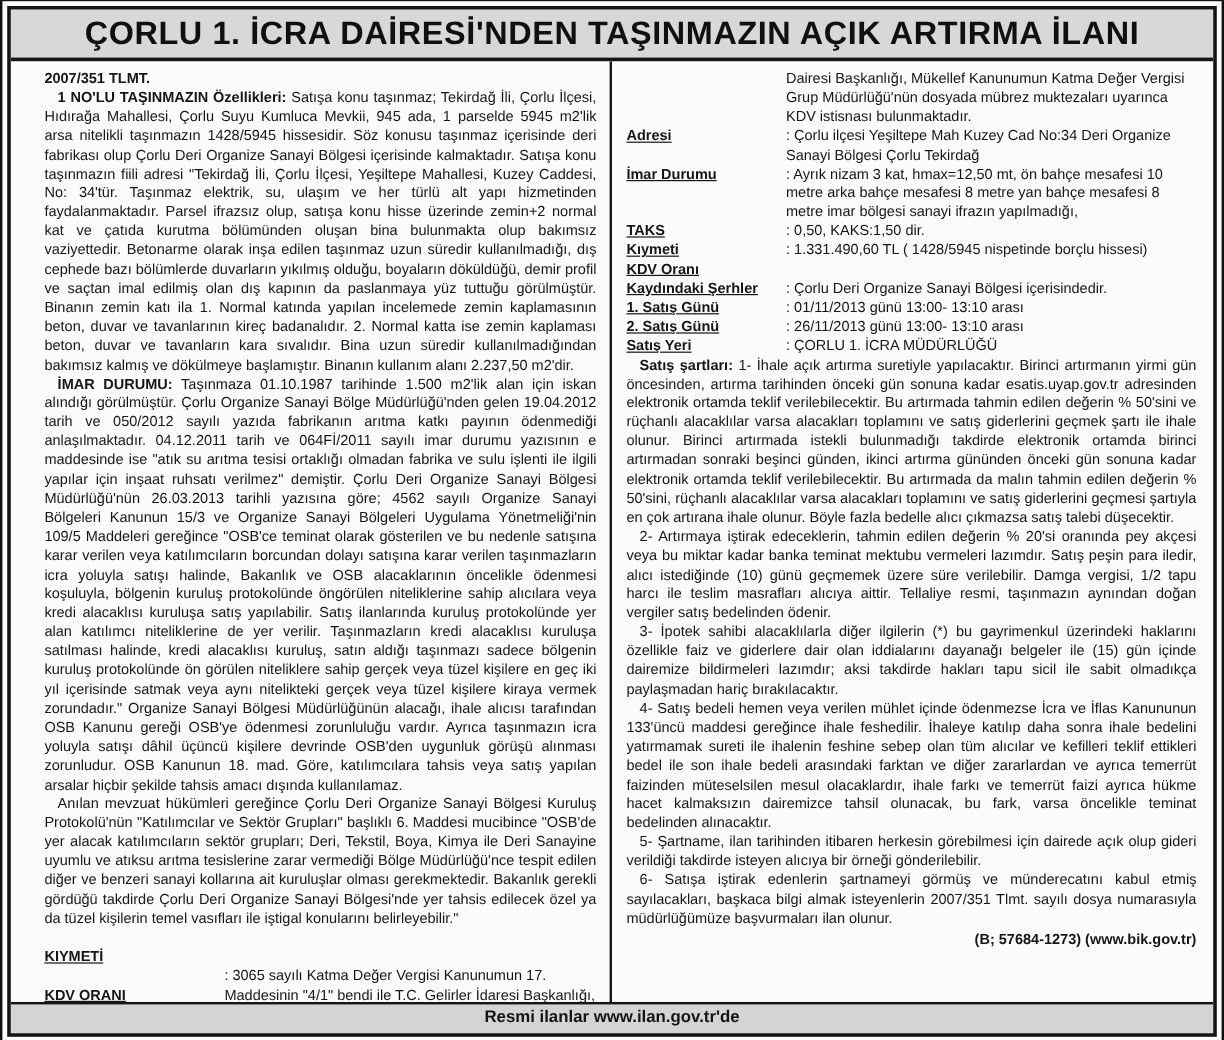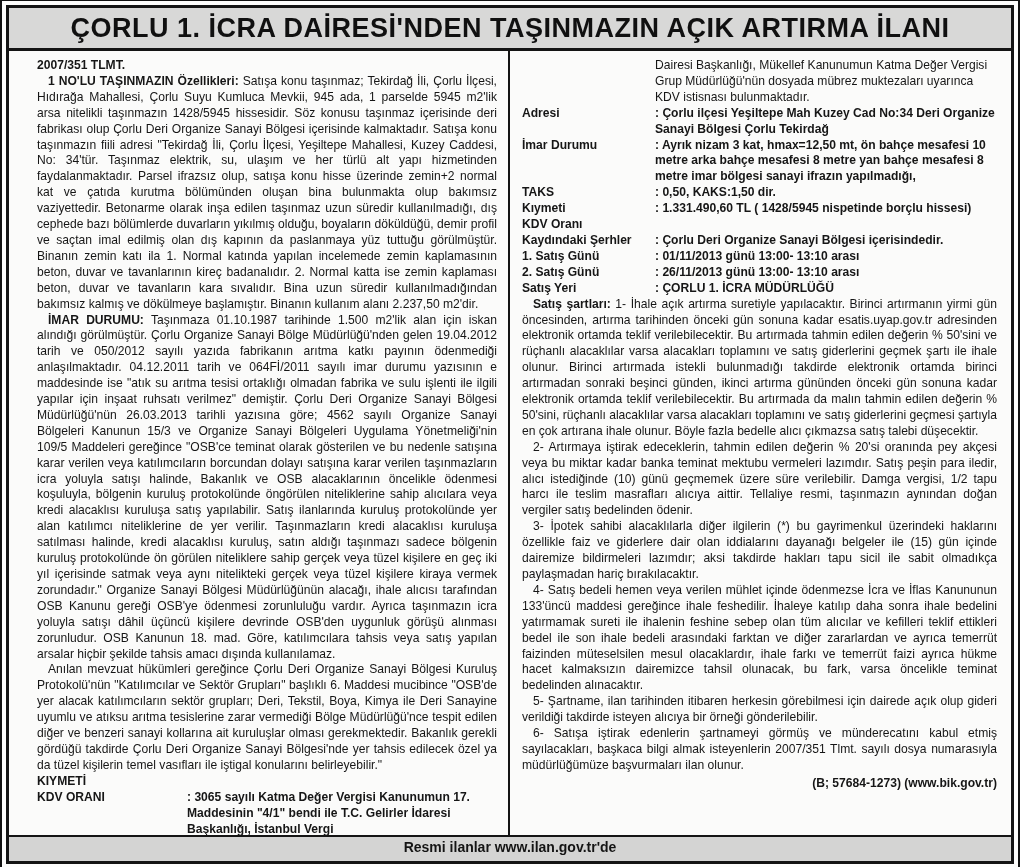--- a/index.html
+++ b/index.html
@@ -41,23 +41,23 @@
     padding:7px 12px 4px 28px;
     overflow:hidden;
   }
   .col.left  { border-right:2px solid #141414; padding-right:11px; }
   .col.right { padding-left:12px; padding-right:14px; }
   p { margin:0; text-align:justify; }
   .indent { text-indent:11px; }
   .caseno { font-weight:bold; }
   .lead { font-weight:bold; }
   .kv { display:flex; }
-  .kv .k { font-weight:bold; flex:0 0 auto; }
-  .kv .v { flex:1 1 auto;font-weight:bold; }
-  .left-kv .k { min-width:150px; }
+  .kv .k { font-weight:bold; flex:0 0 auto;text-decoration:underline; }
+  .kv .v { flex:1 1 auto; }
+  .left-kv .k { min-width:150px;margin-top:16px; }
   .right-kv .k { min-width:133px; }
   .continuation { margin-left:133px; text-align:left; }
   .ref { text-align:right; font-weight:bold; margin-top:2px; }
   .bottombar {
     flex:0 0 auto;
     background:#d4d4d3;
     border-top:2px solid #141414;
     text-align:center;
     font-weight:bold;
     font-size:14px;

